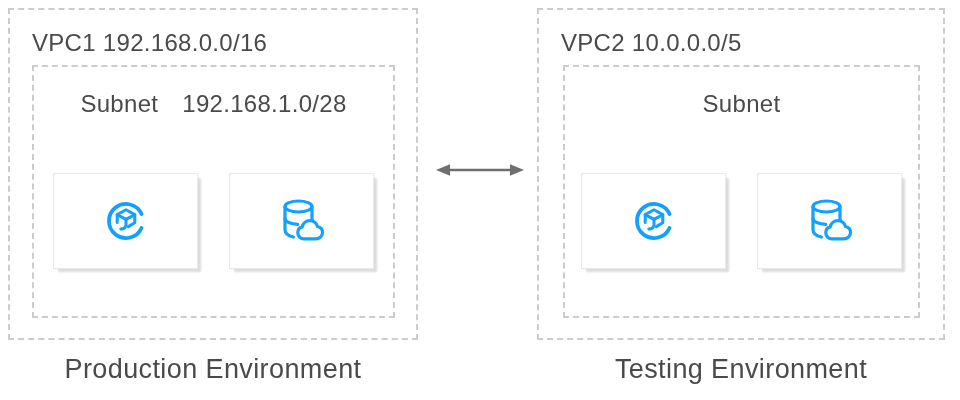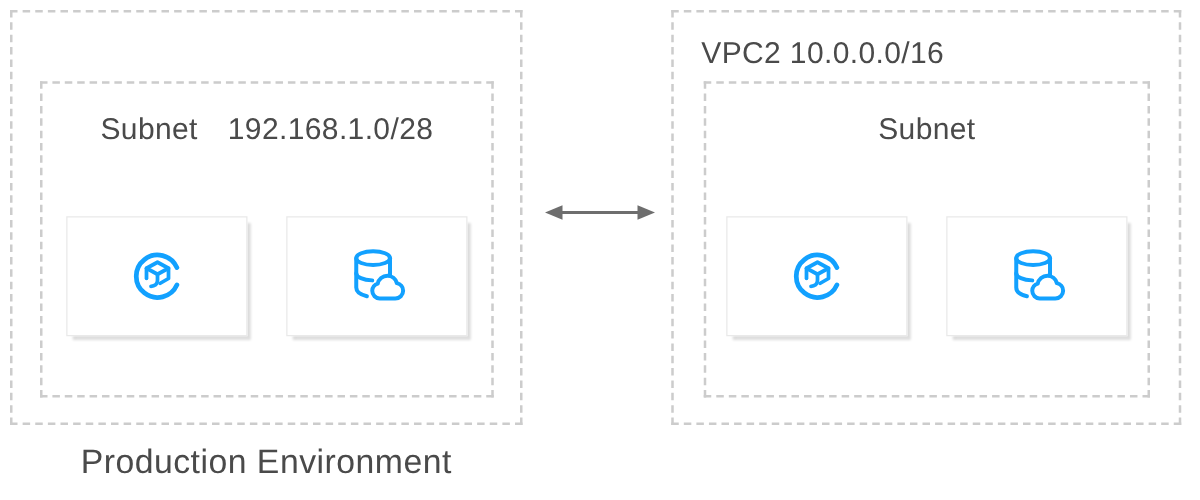--- a/index.html
+++ b/index.html
@@ -76,20 +76,21 @@
   }
   .env-label.left  { left: 8px;   width: 410px; }
   .env-label.right { left: 537px; width: 408px; }
 </style>
 </head>
 <body style="background: rgb(255, 255, 255);">
 
 <div class="canvas">
 
   <div class="vpc-box left">
+    <div class="vpc-title">VPC1 192.168.0.0/16</div>
 
     <div class="subnet-box">
       <div class="subnet-label">
         <span>Subnet</span>
         <span>192.168.1.0/28</span>
       </div>
 
       <div class="cards-row">
         <div class="icon-card">
           <svg class="blue-icon" width="48" height="48" viewBox="0 0 48 48" fill="none" stroke="currentColor" stroke-linecap="round" stroke-linejoin="round">
@@ -115,21 +116,21 @@
 
   <div class="connector">
     <svg width="106" height="20" viewBox="0 0 106 20">
       <line x1="21" y1="10" x2="85" y2="10" stroke="var(--arrow)" stroke-width="2.4"></line>
       <polygon points="9,10 23,4.2 23,15.8" fill="var(--arrow)"></polygon>
       <polygon points="97,10 83,4.2 83,15.8" fill="var(--arrow)"></polygon>
     </svg>
   </div>
 
   <div class="vpc-box right">
-    <div class="vpc-title">VPC2 10.0.0.0/16</div>
+    <div class="vpc-title">VPC2 10.0.0.0/5</div>
 
     <div class="subnet-box">
       <div class="subnet-label">
         <span>Subnet</span>
       </div>
 
       <div class="cards-row">
         <div class="icon-card">
           <svg class="blue-icon" width="48" height="48" viewBox="0 0 48 48" fill="none" stroke="currentColor" stroke-linecap="round" stroke-linejoin="round">
             <path d="M39.53 17.09 A17 17 0 1 0 39.53 30.91" stroke-width="3.8"></path>
@@ -146,14 +147,15 @@
             <path d="M34 9.5 V22.8" stroke-width="3.2"></path>
             <path d="M7 21.5 C7 24.7 12.6 27.1 19.8 27.3" stroke-width="3.2"></path>
             <path d="M25.8 41.8 h12.4 c3.5 0 6.3 -2.8 6.3 -6.2 c0 -3 -2.1 -5.5 -5 -6.1 c-0.9 -3.4 -4 -5.9 -7.6 -5.9 c-3.8 0 -7 2.7 -7.7 6.3 c-2.5 0.7 -4.4 3 -4.4 5.8 c0 3.4 2.8 6.1 6 6.1 z" fill="#ffffff" stroke-width="3.2"></path>
           </svg>
         </div>
       </div>
     </div>
   </div>
 
   <div class="env-label left">Production Environment</div>
+  <div class="env-label right">Testing Environment</div>
 
 </div>
 
 </body></html>

